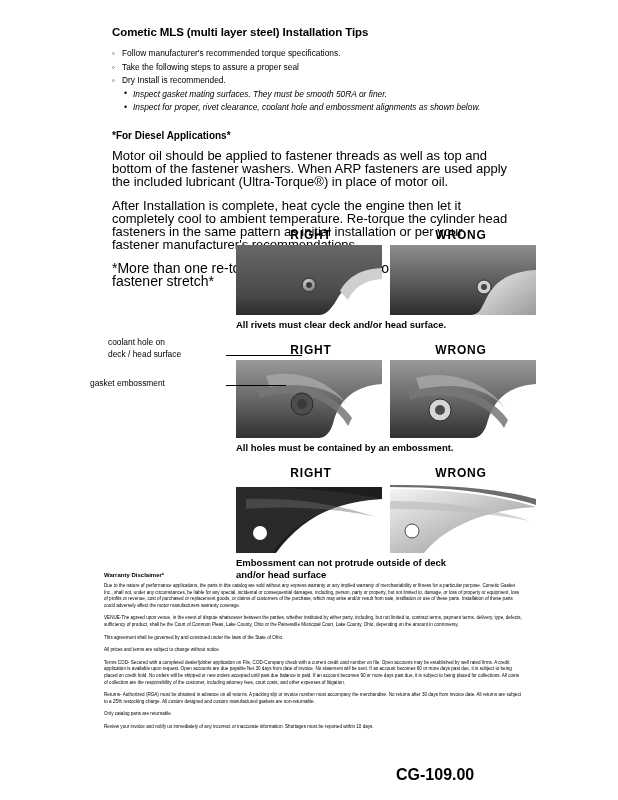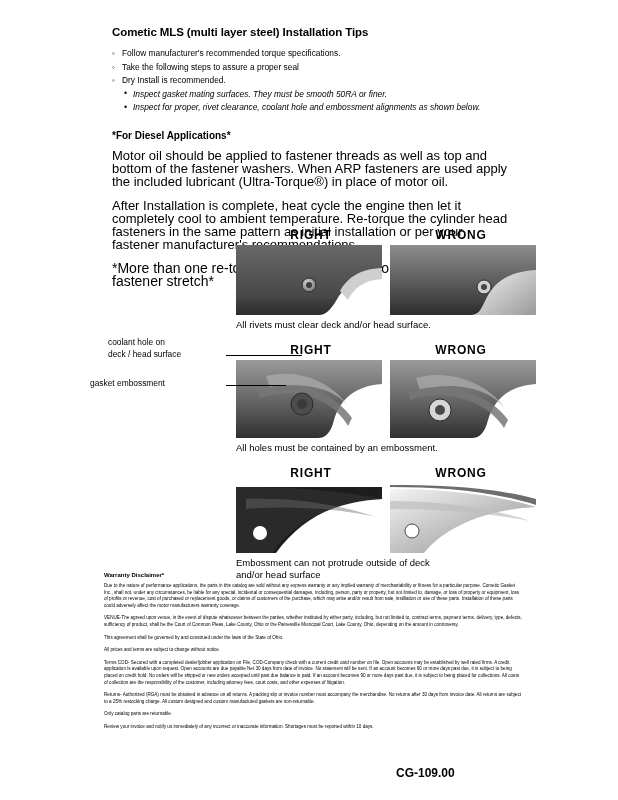--- a/index.html
+++ b/index.html
@@ -124,21 +124,21 @@
     background: #ffffff;
   }
   .fig-box.tall {
     height: 78px;
   }
   .fig-box svg {
     display: block;
   }
   .fig-caption {
     font-size: 9.5px;
-    font-weight: normal;
+    font-weight: bold;
     margin: 4px 0 12px 0;
     line-height: 12px;
   }
 
   
   .annot {
     position: absolute;
     font-size: 8.4px;
     line-height: 11.5px;
     width: 130px;
@@ -164,21 +164,21 @@
   .warranty p {
     font-size: 4.6px;
     line-height: 6.6px;
     margin: 0 0 6px 0;
     text-align: left;
   }
   .docnum {
     position: absolute;
     left: 392px;
     top: 766px;
-    font-size: 12px;
+    font-size: 16px;
     font-weight: bold;
   }
 </style>
 </head>
 <body>
 
 <div class="page">
 
   <div class="content">
     <h1 class="title">Cometic MLS (multi layer steel) Installation Tips</h1>

